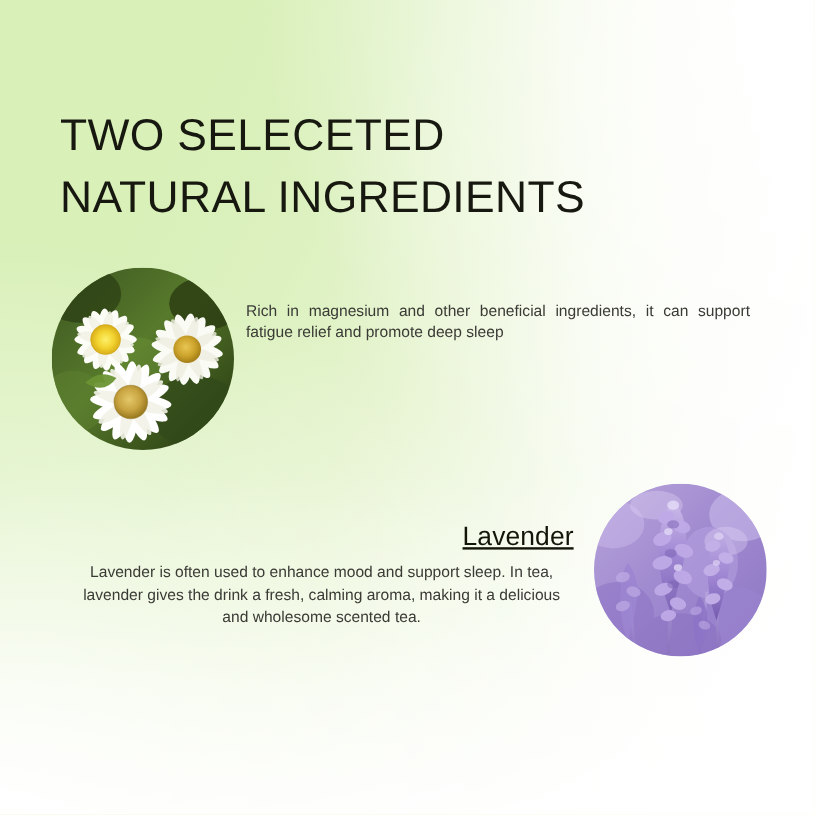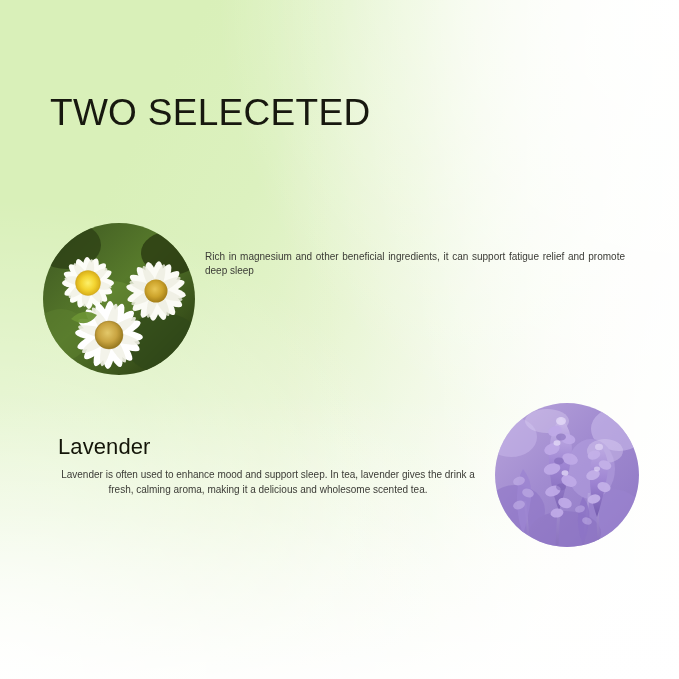--- a/index.html
+++ b/index.html
@@ -120,21 +120,21 @@
   
   .ingredient-title {
     color: #141509;
     font-size: 22px;
     line-height: 1.2;
     font-weight: 400;
     letter-spacing: 0.1px;
   }
   .ingredient-body {
     color: #3b3b36;
-    font-size: 10px;
+    font-size: 13px;
     line-height: 1.42;
     font-weight: 400;
   }
 
   #chamomile-block {
     position: absolute;
     left: 205px;
     top: 250px;
     width: 420px;
   }
@@ -147,41 +147,44 @@
     text-align-last: left;
   }
 
   #lavender-block {
     position: absolute;
     left: 58px;
     top: 434px;
     width: 420px;
   }
   #lavender-block .ingredient-title {
+    text-align: right;
     margin-bottom: 8px;
+    text-decoration: underline;
   }
   #lavender-block .ingredient-body {
     text-align: center;
   }
 </style>
 </head>
 <body>
 
 <div id="infographic">
 
   <div class="bg-base"></div>
   <div class="bg-wash-right"></div>
   <div class="bg-wash-bottom"></div>
   <div class="bg-corner-tr"></div>
   <div class="bg-corner-bl"></div>
 
   <div class="content">
 
     <h1 class="headline">
       <span class="headline-line">TWO SELECETED</span>
+      <span class="headline-line">NATURAL INGREDIENTS</span>
     </h1>
 
     <div class="photo-circle" id="chamomile-photo">
       <svg viewBox="0 0 152 152" preserveAspectRatio="xMidYMid slice" role="img">
         <defs>
           <radialGradient id="chamDisc1" cx="50%" cy="50%" r="50%">
             <stop offset="0%" stop-color="#fdf06a"></stop>
             <stop offset="55%" stop-color="#f3d431"></stop>
             <stop offset="100%" stop-color="#d8ad18"></stop>
           </radialGradient>

